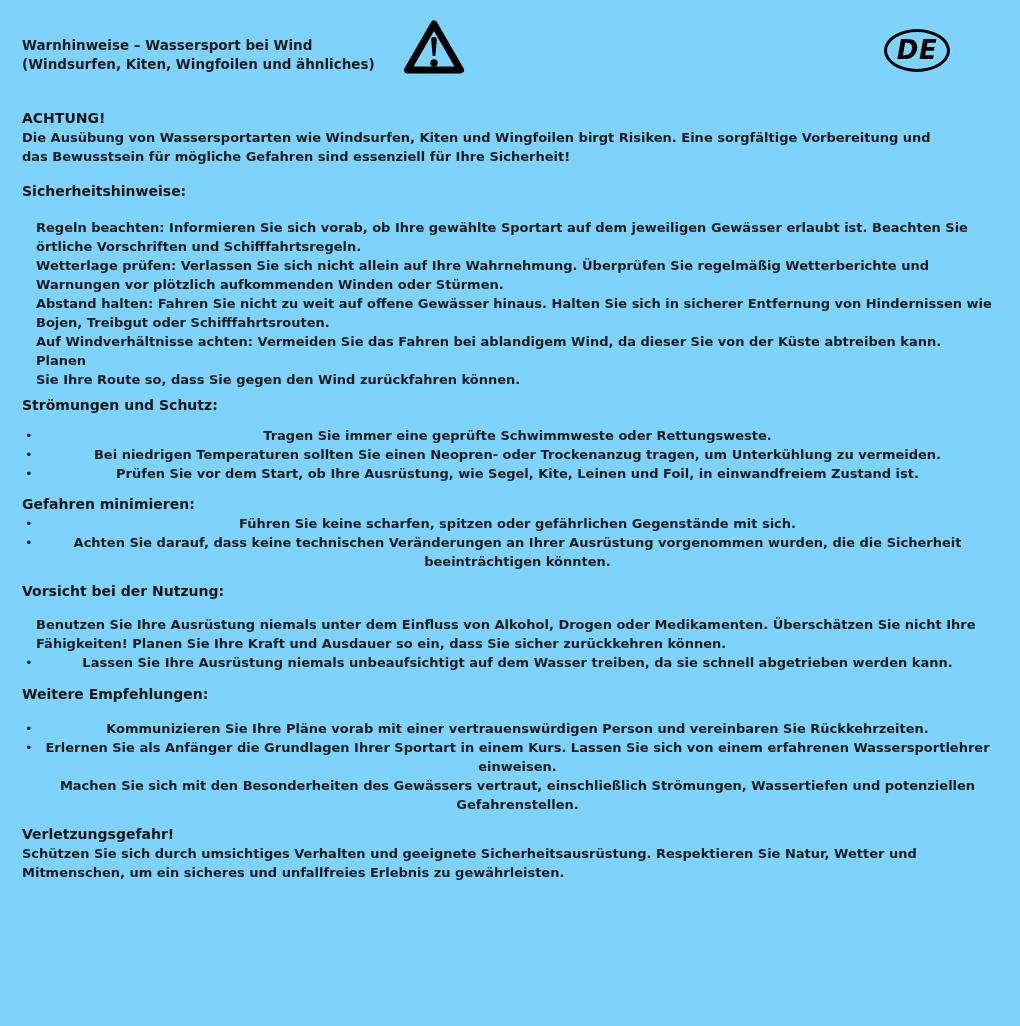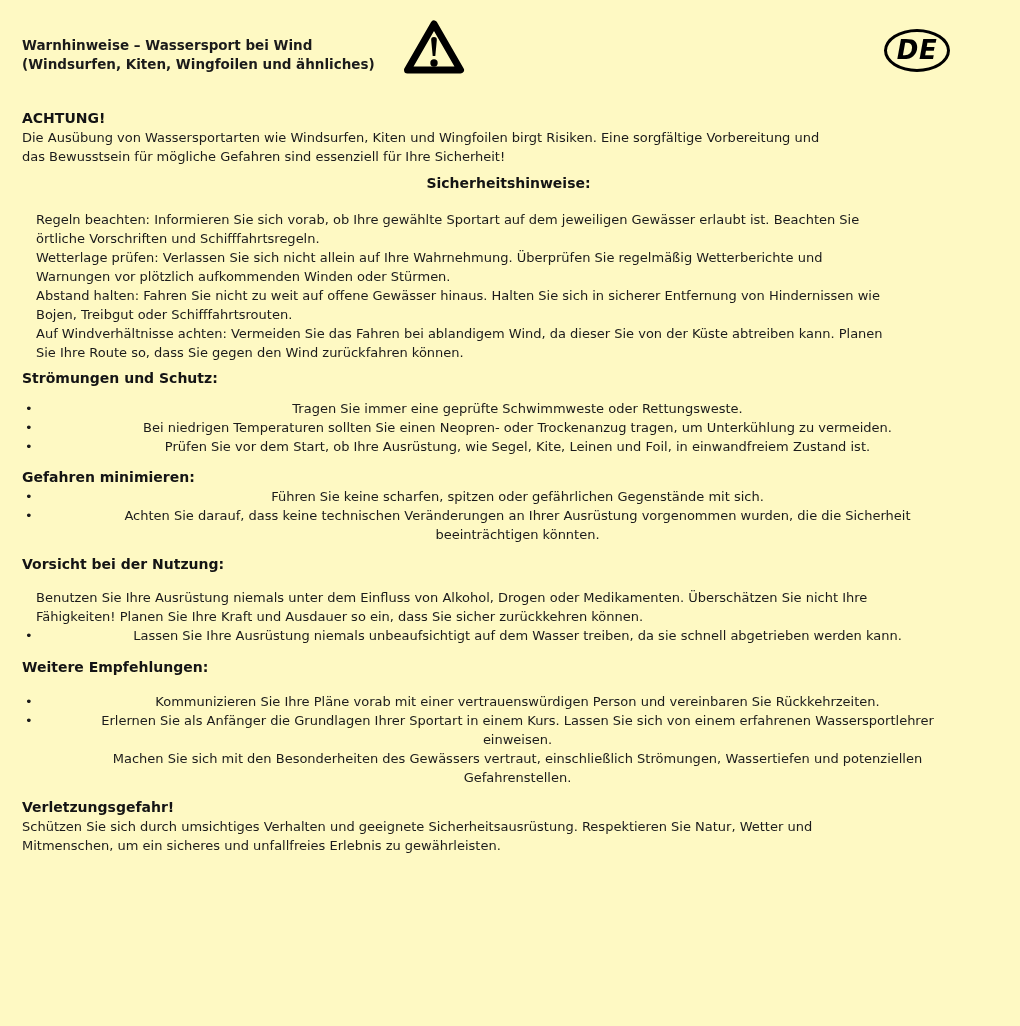--- a/index.html
+++ b/index.html
@@ -2,43 +2,43 @@
 <html lang="de"><head>
 <meta charset="utf-8">
 <style>
   html,body { margin:0; padding:0; background:#ffffff; }
   .page {
     position:relative;
     width:1020px; height:1026px;
     box-sizing:border-box;
     padding:36px 25px 0 22px;
     overflow:hidden;
-    background:#fef9c3;
+    background:#7dd3fc;
     font-family:"DejaVu Sans","Liberation Sans",sans-serif;
     font-size:13px; line-height:19px; color:#1b1b1b;
   }
   .doc-header { position:relative; height:38px; }
   .title-line { font-weight:bold; font-size:13.5px; line-height:19px; white-space:nowrap; }
   .warn-tri { position:absolute; left:381px; top:-18px; }
   .de-badge {
     position:absolute; left:862px; top:-7px;
     width:60px; height:37px;
     border:3.5px solid #000; border-radius:50%;
     display:flex; align-items:center; justify-content:center;font-style:italic;
   }
   .de-badge span { font-weight:bold; font-size:26px; color:#000; letter-spacing:0.5px; }
   .hd { font-weight:bold; font-size:14px; line-height:19px; margin:0; color:#141414; }
-  .multiline { white-space:pre-line; }
+  .multiline { white-space:pre-line;font-weight:bold; }
   .indent { margin-left:14px; }
   ul.blist { list-style:none; margin:0; padding:0;text-align:center; }
   ul.blist li { position:relative; padding-left:18px; }
   ul.blist li::before { content:"\2022"; position:absolute; left:3px; top:0; }
   
   .sec-attention { margin-top:35px; }
-  .hd-safety { margin-top:8px;text-align:center; }
+  .hd-safety { margin-top:16px; }
   .safety-paras { margin-top:17px; }
   .hd-equipment { margin-top:7px; }
   .equipment-list { margin-top:11px !important; }
   .hd-minimize { margin-top:12px; }
   .minimize-intro { margin-top:15px; }
   .hd-caution { margin-top:11px; }
   .caution-intro { margin-top:14px; }
   .hd-reco { margin-top:13px; }
   .reco-list { margin-top:15px !important; }
   .hd-injury { margin-top:11px; }

